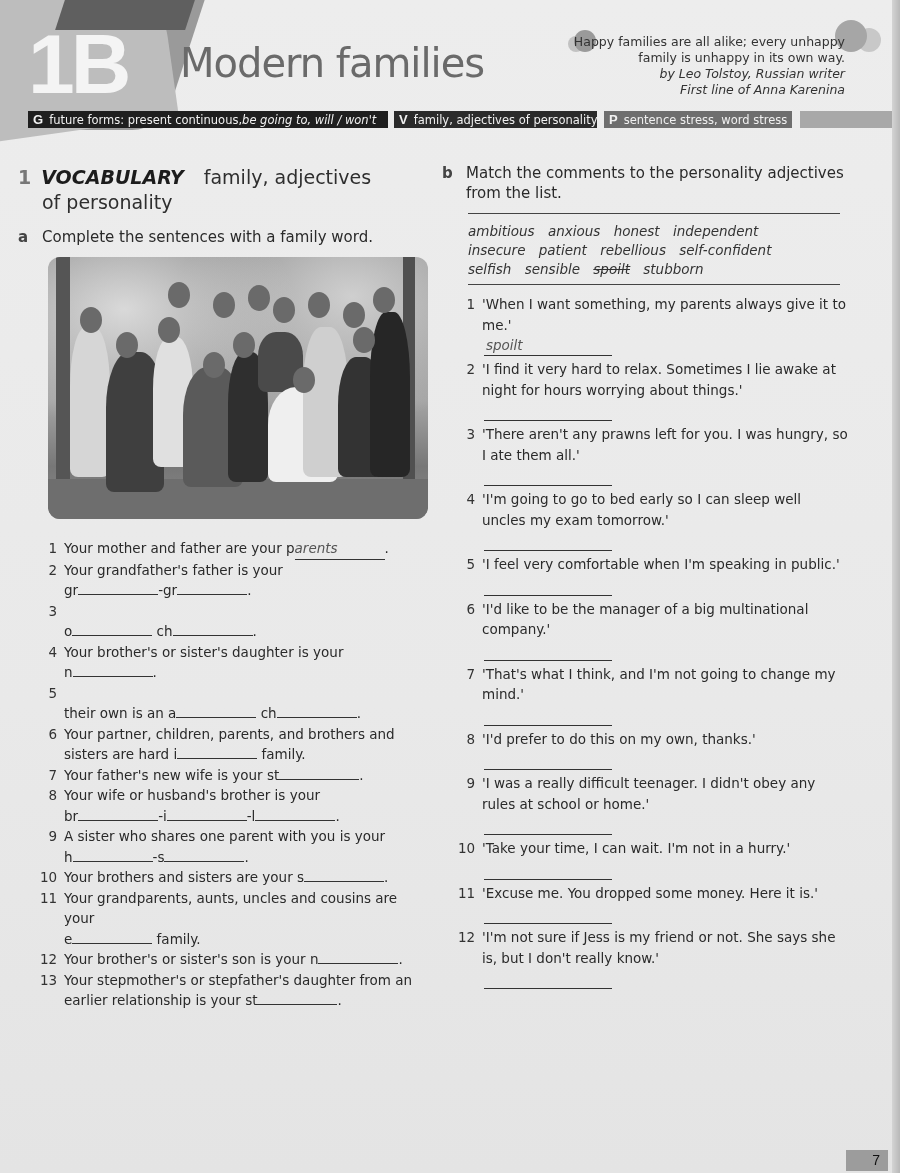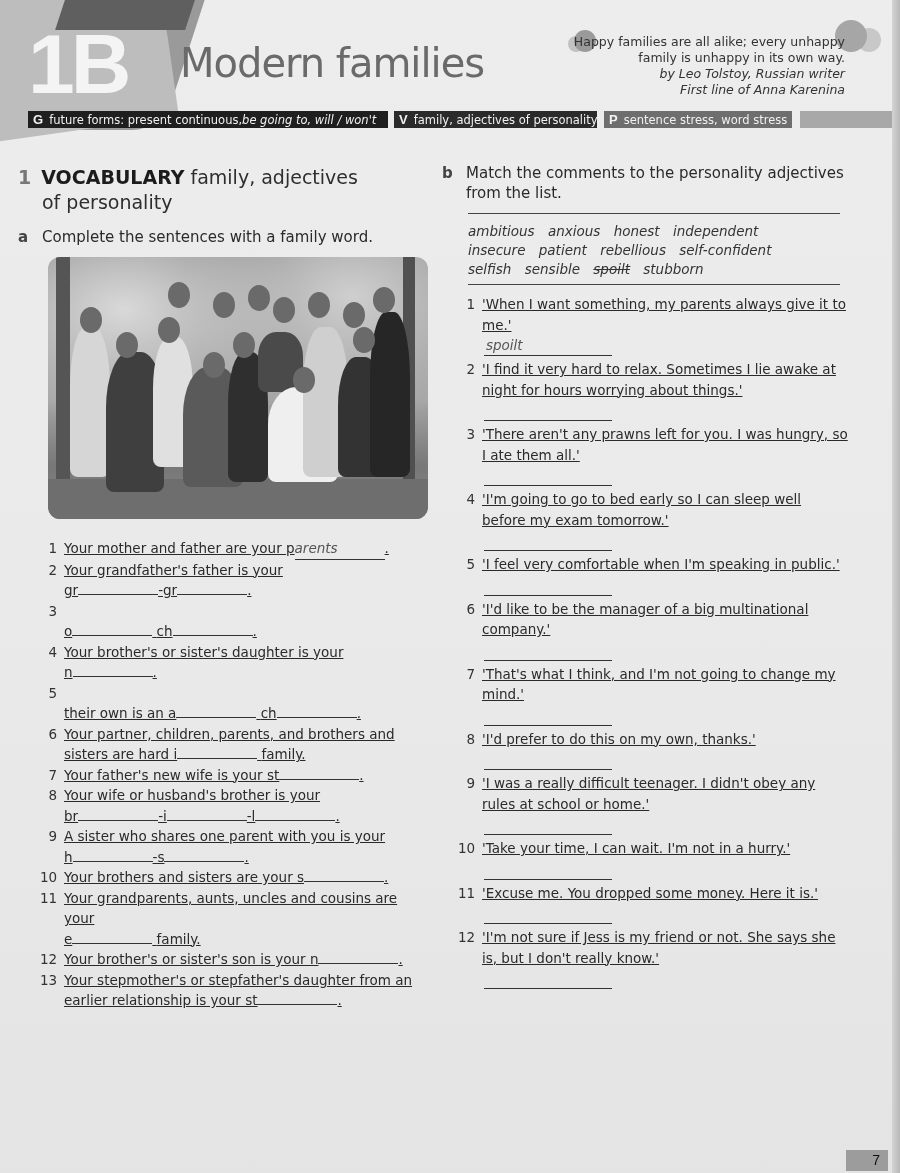--- a/index.html
+++ b/index.html
@@ -60,21 +60,21 @@
   .band-p { left: 604px; width: 188px; background: #6e6e6e; }
   .band-tail { left: 800px; width: 100px; background: #a8a8a8; }
   .band i { font-style: italic; }
 
   
   .sec-head {
     position: absolute; left: 18px; top: 165px; width: 420px;
     font-size: 19px; line-height: 25px; color: #2e2e2e;
   }
   .sec-head .num { color: #777; font-weight: bold; margin-right: 10px; }
-  .sec-head .kw { font-weight: bold; color: #1c1c1c; margin-right: 6px; }
+  .sec-head .kw { font-weight: bold; color: #1c1c1c; margin-right: 20px; font-style: italic; }
   .sec-head .line2 { padding-left: 24px; display: block; }
 
   .instr {
     position: absolute; font-size: 15px; color: #2a2a2a; line-height: 20px;
   }
   .instr .letter { display: inline-block; width: 24px; font-weight: bold; color: #444; }
   .instr-a { left: 18px; top: 227px; }
   .instr-b { left: 442px; top: 163px; width: 410px; }
   .instr-b .l2 { padding-left: 24px; display: block; }
 
@@ -88,21 +88,21 @@
   }
   .photo .tree { position: absolute; background: #4a4a4a; }
   .photo .person { position: absolute; border-radius: 40% 40% 8px 8px; }
   .photo .head { position: absolute; border-radius: 50%; background: #6a6a6a; }
   .photo .ground { position: absolute; left: 0; bottom: 0; width: 100%; height: 40px; background: #6e6e6e; }
 
   .qlist { position: absolute; font-size: 13.5px; line-height: 20.5px; color: #2a2a2a; }
   .qlist-left { left: 40px; top: 538px; width: 390px; }
   .qitem { display: flex; }
   .qitem .n { width: 24px; text-align: right; padding-right: 7px; flex-shrink: 0; color: #333; }
-  .qitem .t { flex: 1; text-decoration: underline; }
+  .qitem .t { flex: 1; }
   .blank { display: inline-block; border-bottom: 1px solid #333; height: 14px; vertical-align: baseline; }
   .b80 { width: 80px; } .b70 { width: 70px; }
   .ans { font-style: italic; text-decoration: underline; color: #555; }
 
   
   .wordbox {
     position: absolute; left: 468px; top: 213px; width: 372px;
     border-top: 1px solid #444; border-bottom: 1px solid #444;
     padding: 8px 0 5px 0; font-size: 13.5px; line-height: 19px; color: #333;
   }
@@ -299,21 +299,21 @@
     <div class="ritem">
       <div class="qitem">
           <span class="n">3</span>
           <span class="t">'There aren't any prawns left for you. I was hungry, so I ate them all.'</span>
         </div>
       <div class="ansline"></div>
     </div>
     <div class="ritem">
       <div class="qitem">
           <span class="n">4</span>
-          <span class="t">'I'm going to go to bed early so I can sleep well before my exam tomorrow.'</span>
+          <span class="t">'I'm going to go to bed early so I can sleep well uncles my exam tomorrow.'</span>
         </div>
       <div class="ansline"></div>
     </div>
     <div class="ritem">
       <div class="qitem">
           <span class="n">5</span>
           <span class="t">'I feel very comfortable when I'm speaking in public.'</span>
         </div>
       <div class="ansline"></div>
     </div>

